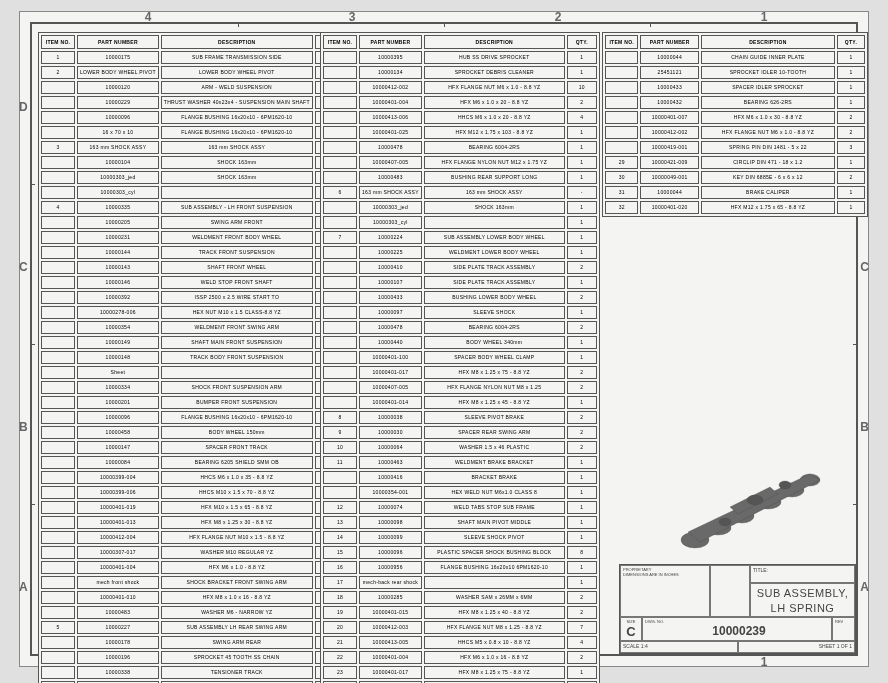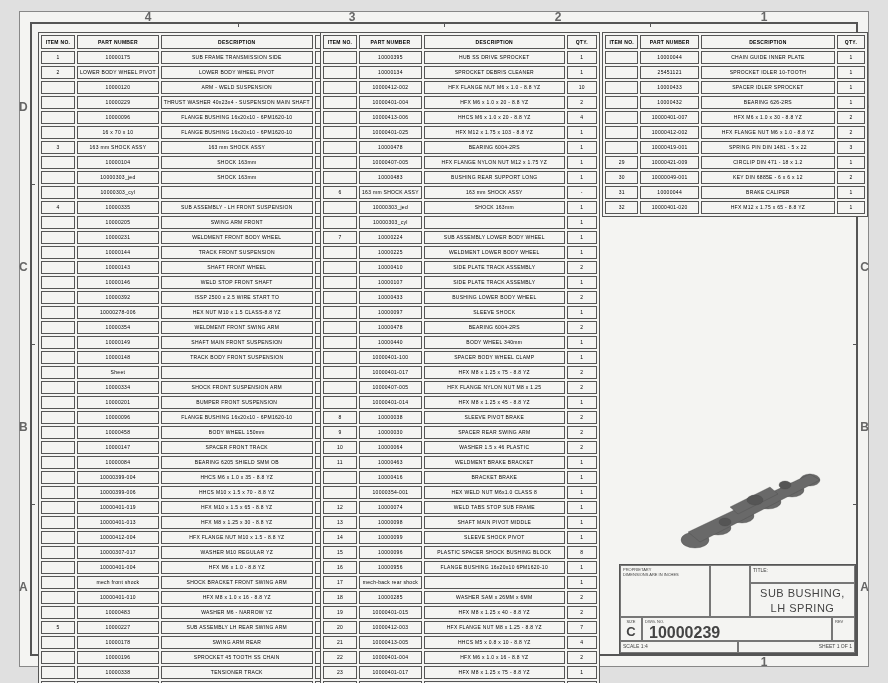--- a/index.html
+++ b/index.html
@@ -92,23 +92,23 @@
     padding: 1px 2px;
     overflow: hidden;
   }
   .title-main {
     font-size: 11px;
     font-weight: normal;
     text-align: center;
     letter-spacing: 0.5px;
   }
   .title-num {
-    font-size: 16px;
+    font-size: 12px;
     font-weight: bold;
-    text-align: left;
+    text-align: center;
     padding-left: 4px;
   }
 </style>
 </head>
 <body>
 
 <div class="sheet">
   <div class="border"></div>
 
   <div class="zone-label zone-col-top" style="left:  28px; top:-2px;">4</div>
@@ -780,21 +780,21 @@
   </svg>
 
   <div class="title-block">
     <div class="cell" style="left:0; top:0; width:90px; height:52px; font-size:4px; line-height:5px;">
       <span>PROPRIETARY</span><br>
       <span>DIMENSIONS ARE IN INCHES</span>
     </div>
     <div class="cell" style="left:90px; top:0; width:40px; height:52px;"></div>
     <div class="cell" style="left:130px; top:0; width:105px; height:18px; font-size:5px;">TITLE:</div>
     <div class="cell title-main" style="left:130px; top:18px; width:105px; height:34px; line-height:15px; padding-top:2px;">
-      <span>SUB BUSHING,</span><br>
+      <span>SUB ASSEMBLY,</span><br>
       <span>LH SPRING</span>
     </div>
     <div class="cell" style="left:0; top:52px; width:22px; height:24px; text-align:center;">
       <div style="font-size:4px;">SIZE</div>
       <div style="font-size:13px; font-weight:bold;">C</div>
     </div>
     <div class="cell" style="left:22px; top:52px; width:190px; height:24px;">
       <div style="font-size:4px;">DWG. NO.</div>
       <div class="title-num">10000239</div>
     </div>

